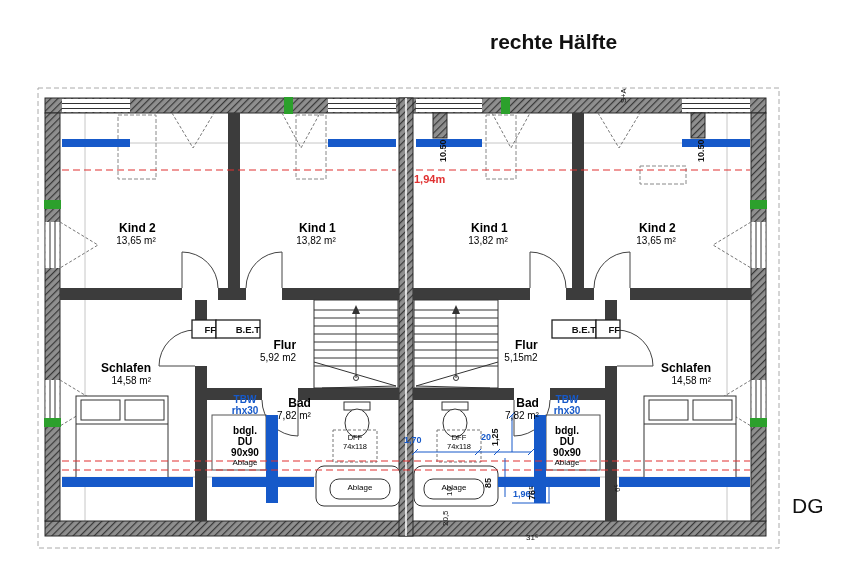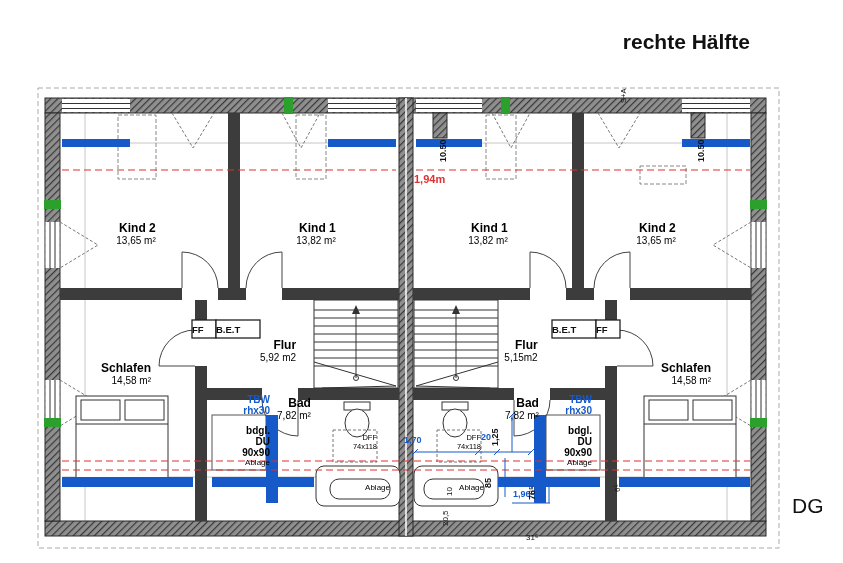--- a/index.html
+++ b/index.html
@@ -3,24 +3,24 @@
 <meta charset="utf-8">
 <style>
   html,body{margin:0;padding:0}
   body{width:843px;height:563px;background:#fff;font-family:"Liberation Sans",sans-serif;overflow:hidden}
   .stage{position:relative;width:843px;height:563px}
   .stage>svg{position:absolute;left:0;top:0}
   .lbl{position:absolute;white-space:nowrap;color:#111}
   .room-label{position:absolute;text-align:right;transform:translateX(-50%)}
   .rname{font-size:12px;font-weight:bold;line-height:14px}
   .rarea{font-size:10px;line-height:12px}
-  .title{font-size:21px;font-weight:bold;width:260px;text-align:right}
+  .title{font-size:21px;font-weight:bold;width:260px;}
   .floor{font-size:21px;font-weight:normal}
-  .boxlbl{position:absolute;font-size:9.5px;font-weight:bold;text-align:left;line-height:17px;color:#111}
-  .stack{position:absolute;text-align:right}
+  .boxlbl{position:absolute;font-size:9.5px;font-weight:bold;text-align:right;line-height:17px;color:#111}
+  .stack{position:absolute;text-align:center}
   .blu{color:#1659c9}
   .red{color:#e03030}
   .b9{font-size:9px;font-weight:bold;line-height:10px}
   .b10{font-size:10px;font-weight:bold;line-height:11px}
   .t8{font-size:8px;line-height:10px}
   .t7{font-size:7.5px;line-height:9px}
   .vlab{position:absolute;transform-origin:0 100%;transform:rotate(-90deg);white-space:nowrap;color:#111}
 </style>
 </head>
 <body>

